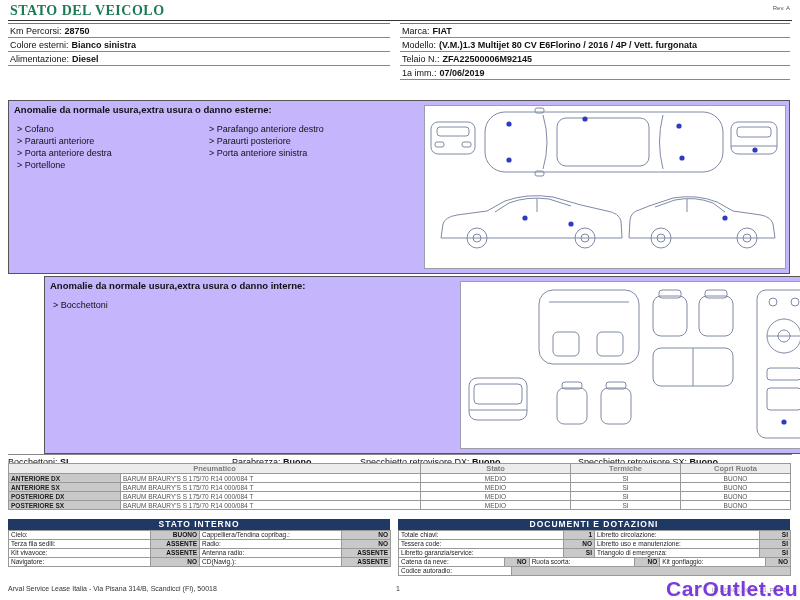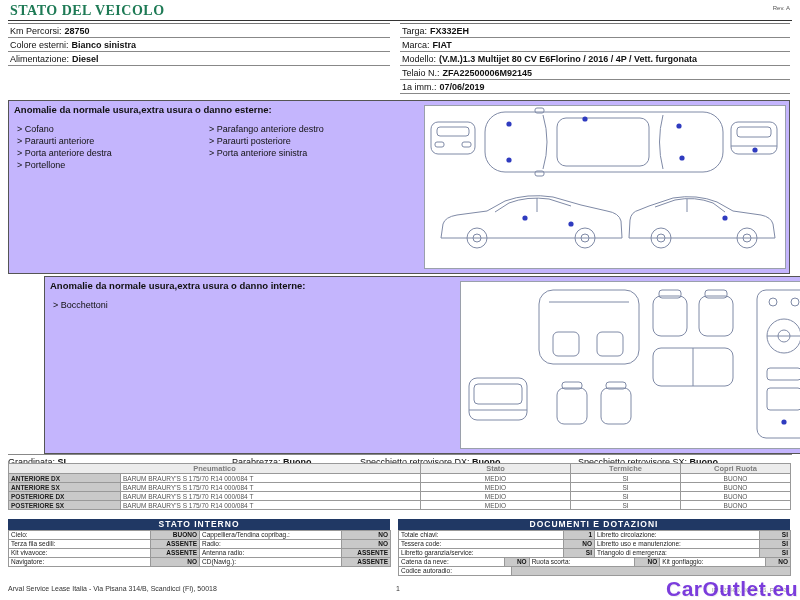--- a/index.html
+++ b/index.html
@@ -78,23 +78,20 @@
     </div>
     <div class="info-row">
       <span class="lbl">Colore esterni:</span><span class="val">Bianco sinistra</span>
     </div>
     <div class="info-row">
       <span class="lbl">Alimentazione:</span><span class="val">Diesel</span>
     </div>
   </div>
 
   <div class="info-table" style="left:400px; top:23px; width:390px;">
-    <div class="info-row">
-      <span class="lbl">Targa:</span><span class="val">FX332EH</span>
-    </div>
     <div class="info-row">
       <span class="lbl">Marca:</span><span class="val">FIAT</span>
     </div>
     <div class="info-row">
       <span class="lbl">Modello:</span><span class="val">(V.M.)1.3 Multijet 80 CV E6Florino / 2016 / 4P / Vett. furgonata</span>
     </div>
     <div class="info-row">
       <span class="lbl">Telaio N.:</span><span class="val">ZFA22500006M92145</span>
     </div>
     <div class="info-row">
@@ -197,21 +194,21 @@
         </g>
         <g fill="#2f3bbf" stroke="none">
           <circle cx="323" cy="140" r="2.6"></circle>
         </g>
       </svg>
     </div>
   </div>
 
   <div class="rule" style="top:454px; border-top-color:#888;"></div>
   <div class="cond" style="left:8px; top:457px;">
-    <span class="lbl">Grandinata:</span> <span class="val">SI</span>
+    <span class="lbl">Bocchettoni:</span> <span class="val">SI</span>
   </div>
   <div class="cond" style="left:232px; top:457px;">
     <span class="lbl">Parabrezza:</span> <span class="val">Buono</span>
   </div>
   <div class="cond" style="left:360px; top:457px;">
     <span class="lbl">Specchietto retrovisore DX:</span> <span class="val">Buono</span>
   </div>
   <div class="cond" style="left:578px; top:457px;">
     <span class="lbl">Specchietto retrovisore SX:</span> <span class="val">Buono</span>
   </div>

